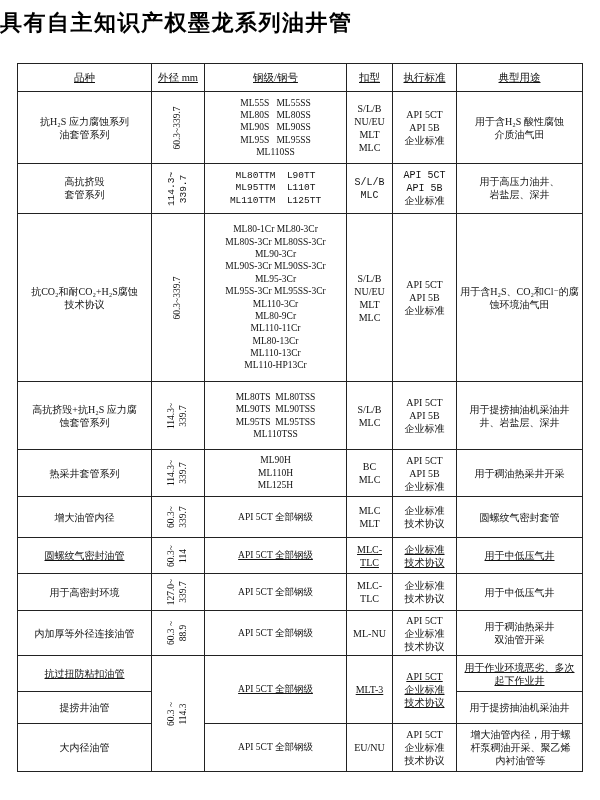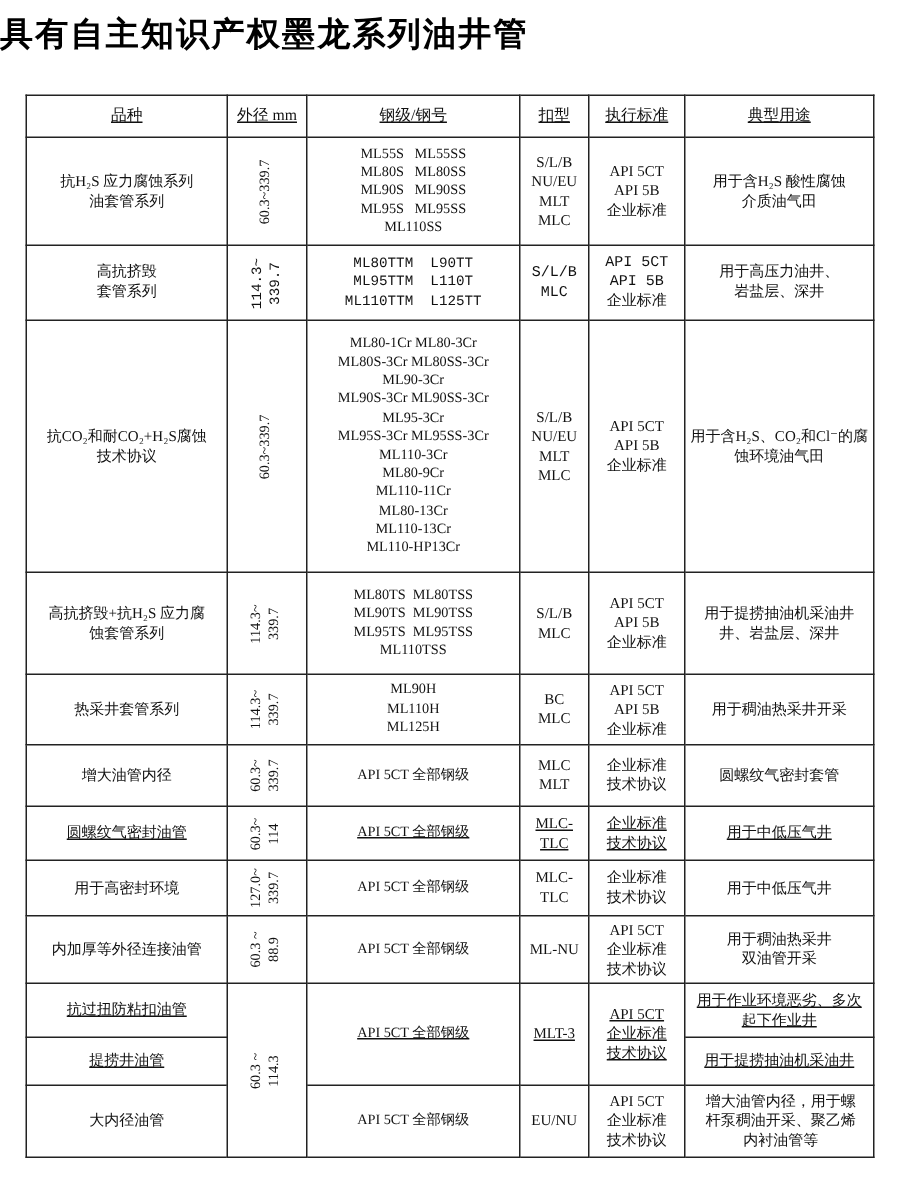--- a/index.html
+++ b/index.html
@@ -39,21 +39,21 @@
   tr.hdr  { height:28px; }
   tr.h72  { height:72px; }
   tr.h50  { height:50px;font-family:Liberation Mono, monospace; }
   tr.h168 { height:168px; }
   tr.h68  { height:68px; }
   tr.h47  { height:47px; }
   tr.h41  { height:41px; }
   tr.h36  { height:36px;text-decoration:underline; }
   tr.h37  { height:37px; }
   tr.h45  { height:45px; }
-  tr.h32  { height:32px;text-decoration:underline; }
+  tr.h32  { height:32px; }
   tr.h48  { height:48px; }
 </style>
 </head>
 <body>
 
 <div class="title">具有自主知识产权墨龙系列油井管</div>
 
 <table class="products">
   <colgroup>
     <col class="c-variety">

